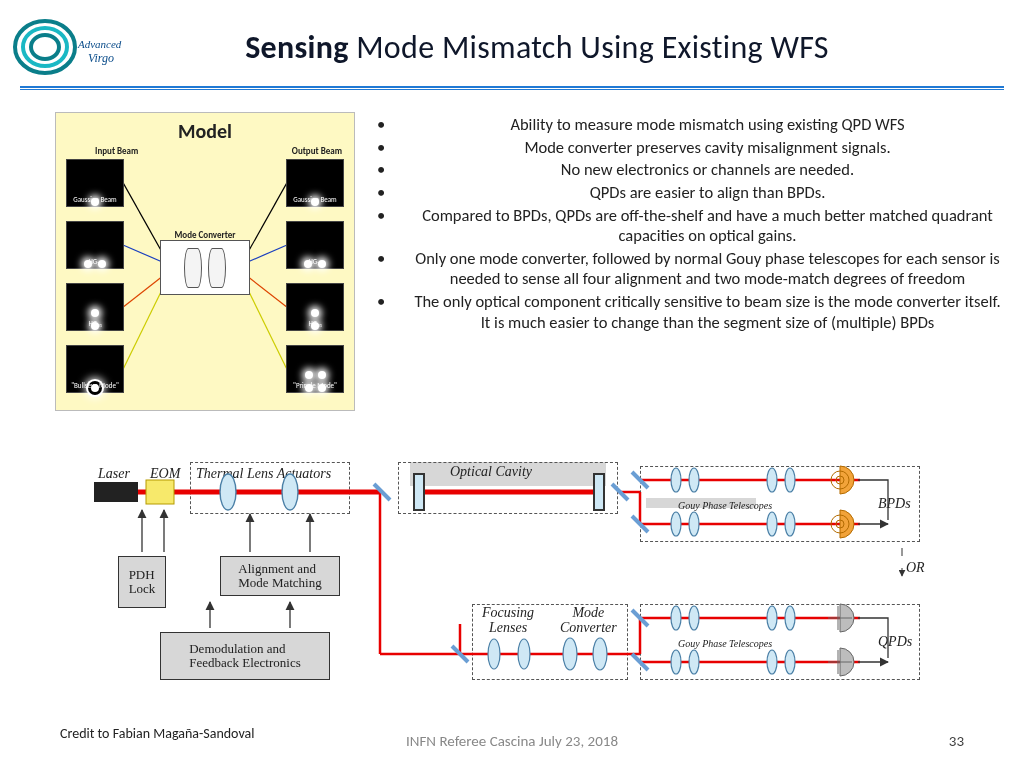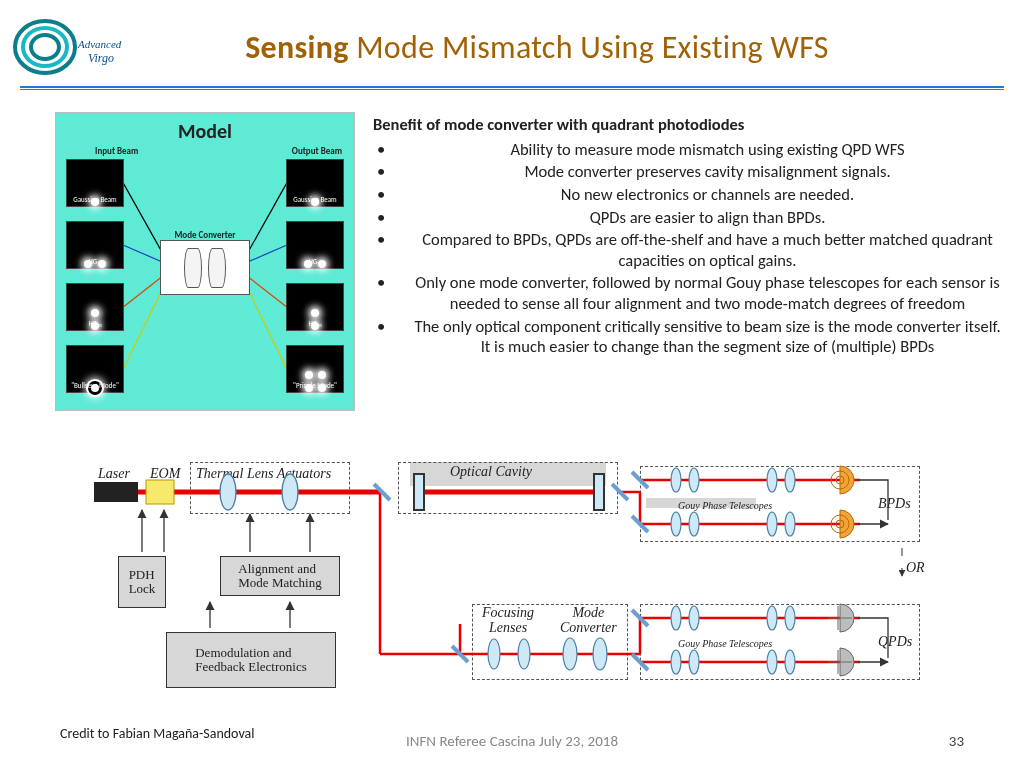--- a/index.html
+++ b/index.html
@@ -7,37 +7,37 @@
     width: 1024px; height: 768px;
     font-family: Calibri, "Segoe UI", Arial, sans-serif;
     background: #fff; color: #222; position: relative; overflow: hidden;
   }
   .header {
     display: flex; align-items: center; padding: 16px 20px 8px 10px;
   }
   .logo { width: 120px; height: 62px; position: relative; flex: none; }
   .logo svg { width: 100%; height: 100%; }
   .title {
-    font-size: 32px; font-weight: 400; color: #a16207; flex: 1;
+    font-size: 32px; font-weight: 400; color: #0f172a; flex: 1;
     text-align: center; letter-spacing: .3px; padding-right: 60px;
   }
   .title .bold { font-weight: 700; }
   .hr {
     margin: 0 20px 12px 20px; height: 4px; position: relative;
   }
   .hr::before, .hr::after {
     content:""; position:absolute; left:0; right:0; height:1.5px; background:#2079d4;
   }
   .hr::before { top:0; } .hr::after { bottom:0; }
 
   .main { display: flex; padding: 10px 20px 0 55px; gap: 18px; }
 
   
   .model-box {
-    width: 300px; border:1px solid #bbb; background:#5eead4; padding:6px 10px 10px 10px;
+    width: 300px; border:1px solid #bbb; background:#fef9c3; padding:6px 10px 10px 10px;
     flex: none;
   }
   .model-title { text-align:center; font-weight:700; font-size:20px; margin-bottom:2px; }
   .model-wrap { position:relative; height:255px; }
   .col-head { position:absolute; top:0; font-size:9px; font-weight:700;padding-left:25px; }
   .col-head.left { left:4px; } .col-head.right { right:2px; }
   .tile {
     position:absolute; width:58px; height:48px; background:#000; border:1px solid #444;
     display:flex; align-items:flex-end; justify-content:center;
   }
@@ -177,21 +177,20 @@
 
       <div class="mc-box">
         <span class="lbl">Mode Converter</span>
         <div class="lens-sh"></div>
           <div class="lens-sh"></div>
       </div>
     </div>
   </div>
 
   <div class="bullets">
-    <div class="heading">Benefit of mode converter with quadrant photodiodes</div>
     <ul id="bullet-ul">
         <li>
           <span class="dotmark">•</span>
           <span class="txt">Ability to measure mode mismatch using existing QPD WFS</span>
         </li>
         <li>
           <span class="dotmark">•</span>
           <span class="txt">Mode converter preserves cavity misalignment signals.</span>
         </li>
         <li>
@@ -231,21 +230,21 @@
   <div class="dashbox" style="left:110px;top:6px;width:160px;height:52px"></div>
   <div class="dashbox" style="left:318px;top:6px;width:220px;height:52px"></div>
   <div class="dashbox" style="left:560px;top:10px;width:280px;height:76px"></div>
   <div class="dashbox" style="left:560px;top:148px;width:280px;height:76px"></div>
   <div class="dashbox" style="left:392px;top:148px;width:156px;height:76px"></div>
 
   <div class="solidbox txt" style="left:38px;top:100px;width:48px;height:52px;white-space:pre-line">PDH
 Lock</div>
   <div class="solidbox txt" style="left:140px;top:100px;width:120px;height:40px;white-space:pre-line">Alignment and
 Mode Matching</div>
-  <div class="solidbox txt" style="left:86px;top:176px;width:170px;height:56px;white-space:pre-line">Demodulation and
+  <div class="solidbox txt" style="left:80px;top:176px;width:170px;height:48px;white-space:pre-line">Demodulation and
 Feedback Electronics</div>
 
   <span class="olabel" style="left:598px;top:44px;font-size:10px">Gouy Phase Telescopes</span>
   <span class="olabel" style="left:598px;top:182px;font-size:10px">Gouy Phase Telescopes</span>
   <span class="olabel" style="left:798px;top:40px">BPDs</span>
   <span class="olabel" style="left:798px;top:178px">QPDs</span>
   <span class="olabel" style="left:826px;top:104px">OR</span>
   <span class="olabel" style="left:402px;top:150px;white-space:pre-line;line-height:1.05">Focusing
 Lenses</span>
   <span class="olabel" style="left:480px;top:150px;white-space:pre-line;line-height:1.05">Mode

